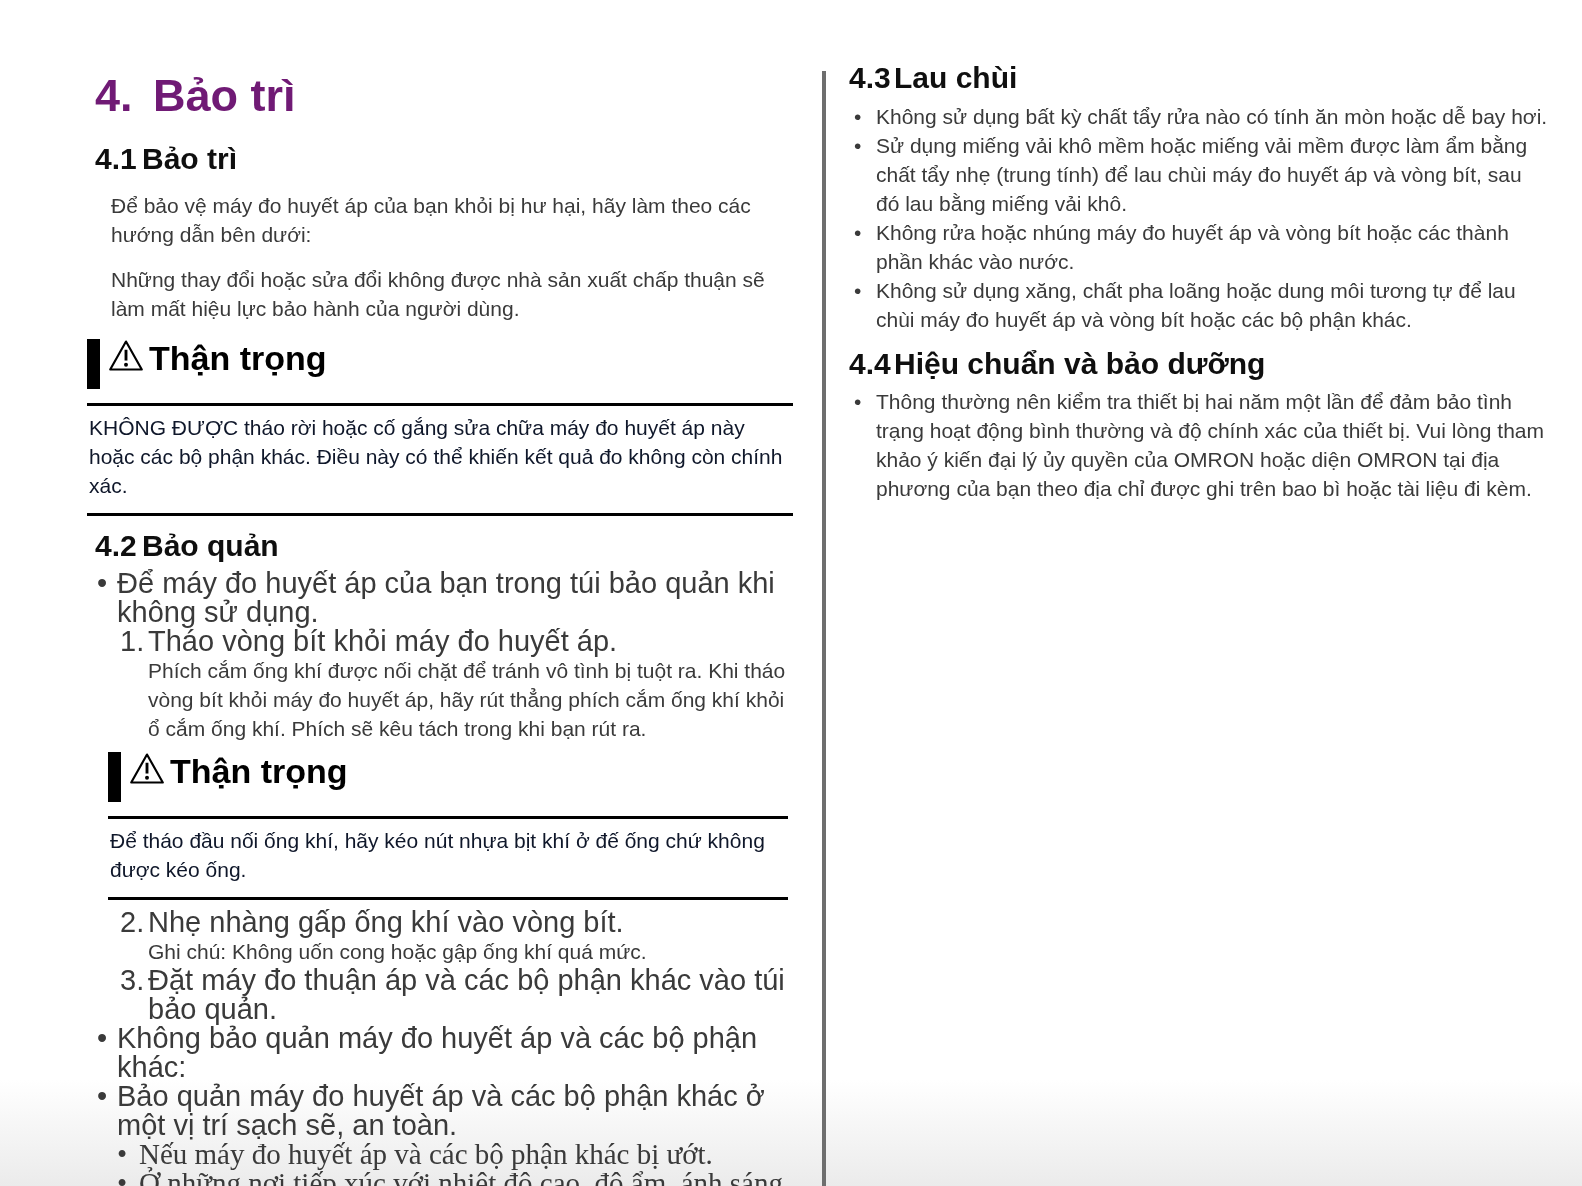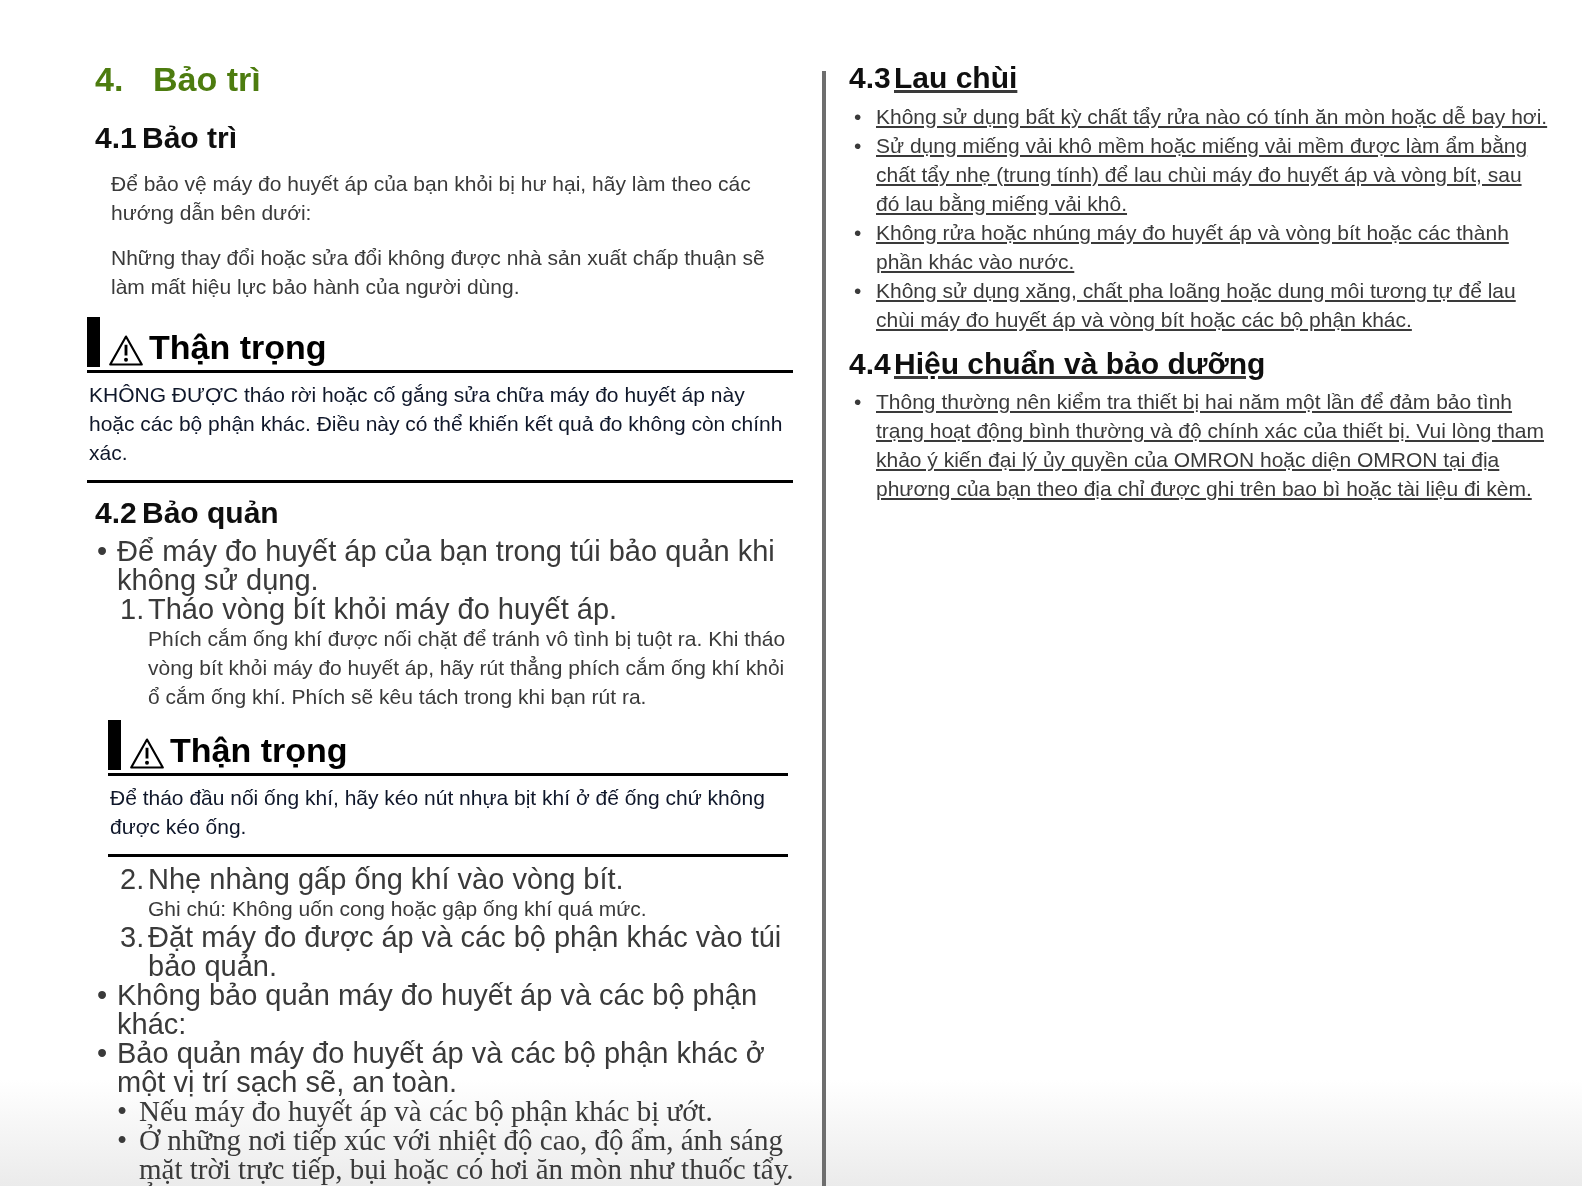--- a/index.html
+++ b/index.html
@@ -5,40 +5,40 @@
   html,body { margin:0; padding:0; }
   body {
     width:1582px; height:1186px; position:relative; overflow:hidden;
     background:linear-gradient(180deg,#ffffff 0px,#ffffff 1080px,#ebebeb 1186px);
     font-family:"Liberation Sans","DejaVu Sans",sans-serif;
     color:#3a3a3a;
     -webkit-font-smoothing:antialiased;
   }
   .col { position:absolute; top:60px; }
   .col-left  { left:95px;  width:700px; }
-  .col-right { left:849px; width:700px; top:62px;text-decoration:underline; }
+  .col-right { left:849px; width:700px; top:62px; }
   .divider {
     position:absolute; left:822px; top:71px; width:4px; height:1115px;
     background:#6e6e6e;
   }
-  h1 { font-size:34px; line-height:1.05; font-weight:bold; color:#4d7c0f; margin:2px 0 24px 0; }
+  h1 { font-size:45px; line-height:1.05; font-weight:bold; color:#701a75; margin:12px 0 24px 0; }
   h2 { font-size:30px; line-height:1.05; font-weight:bold; color:#0f0f0f; margin:0 0 8px 0; }
   .secnum-h1 { display:inline-block; width:58px; }
   .secnum-h2 { display:inline-block; width:47px; }
   .secnum-h2r { display:inline-block; width:45px; }
   p.body { margin:16px; font-size:21px; line-height:29px; }
   .mt-h2 { margin-top:14px; }
 
   
   .caution { margin:15px 0 13px 0; }
   .caution-a { margin-left:-8px; width:706px; }
   .caution-b { margin-left:13px; width:680px; margin-top:9px; margin-bottom:8px; }
   .caution-head {
-    display:flex; align-items:flex-end; gap:5px;
-    border-bottom:3px solid #000; padding-bottom:3px; min-height:50px;
+    display:flex; align-items:flex-start; gap:5px;
+    border-bottom:3px solid #000; padding-bottom:14px; min-height:50px;
   }
   .cbar { width:13px; align-self:stretch; background:#000; flex:0 0 13px; }
   .wicon { display:flex; align-items:center; margin-left:3px; }
   .wicon svg { width:36px; height:33px; display:block; }
   .clabel { font-size:34px; font-weight:bold; color:#000; }
   .cbody {
     font-size:21px; line-height:29px; color:#0f172a;
     border-bottom:3px solid #000; padding:7px 2px 13px 2px;
   }
 
@@ -97,21 +97,21 @@
           <circle cx="50" cy="72" r="5.5" fill="#000"></circle>
         </svg>
       </span>
       <span class="clabel">Thận trọng</span>
     </div>
     <div class="cbody">Để tháo đầu nối ống khí, hãy kéo nút nhựa bịt khí ở đế ống chứ không được kéo ống.</div>
   </div>
 
   <div class="li step"><span class="num">2.</span><span>Nhẹ nhàng gấp ống khí vào vòng bít.</span></div>
   <div class="indent">Ghi chú: Không uốn cong hoặc gập ống khí quá mức.</div>
-  <div class="li step"><span class="num">3.</span><span>Đặt máy đo được áp và các bộ phận khác vào túi bảo quản.</span></div>
+  <div class="li step"><span class="num">3.</span><span>Đặt máy đo thuận áp và các bộ phận khác vào túi bảo quản.</span></div>
 
   <div class="li bullet"><span>Không bảo quản máy đo huyết áp và các bộ phận khác:</span></div>
   <div class="li bullet"><span>Bảo quản máy đo huyết áp và các bộ phận khác ở một vị trí sạch sẽ, an toàn.</span></div>
   <div class="li sub"><span>Nếu máy đo huyết áp và các bộ phận khác bị ướt.</span></div>
   <div class="li sub"><span>Ở những nơi tiếp xúc với nhiệt độ cao, độ ẩm, ánh sáng mặt trời trực tiếp, bụi hoặc có hơi ăn mòn như thuốc tẩy.</span></div>
   <div class="li sub"><span>Ở những nơi tiếp xúc với rung động hoặc chấn động.</span></div>
 
 </div>
 
 <div class="divider"></div>

